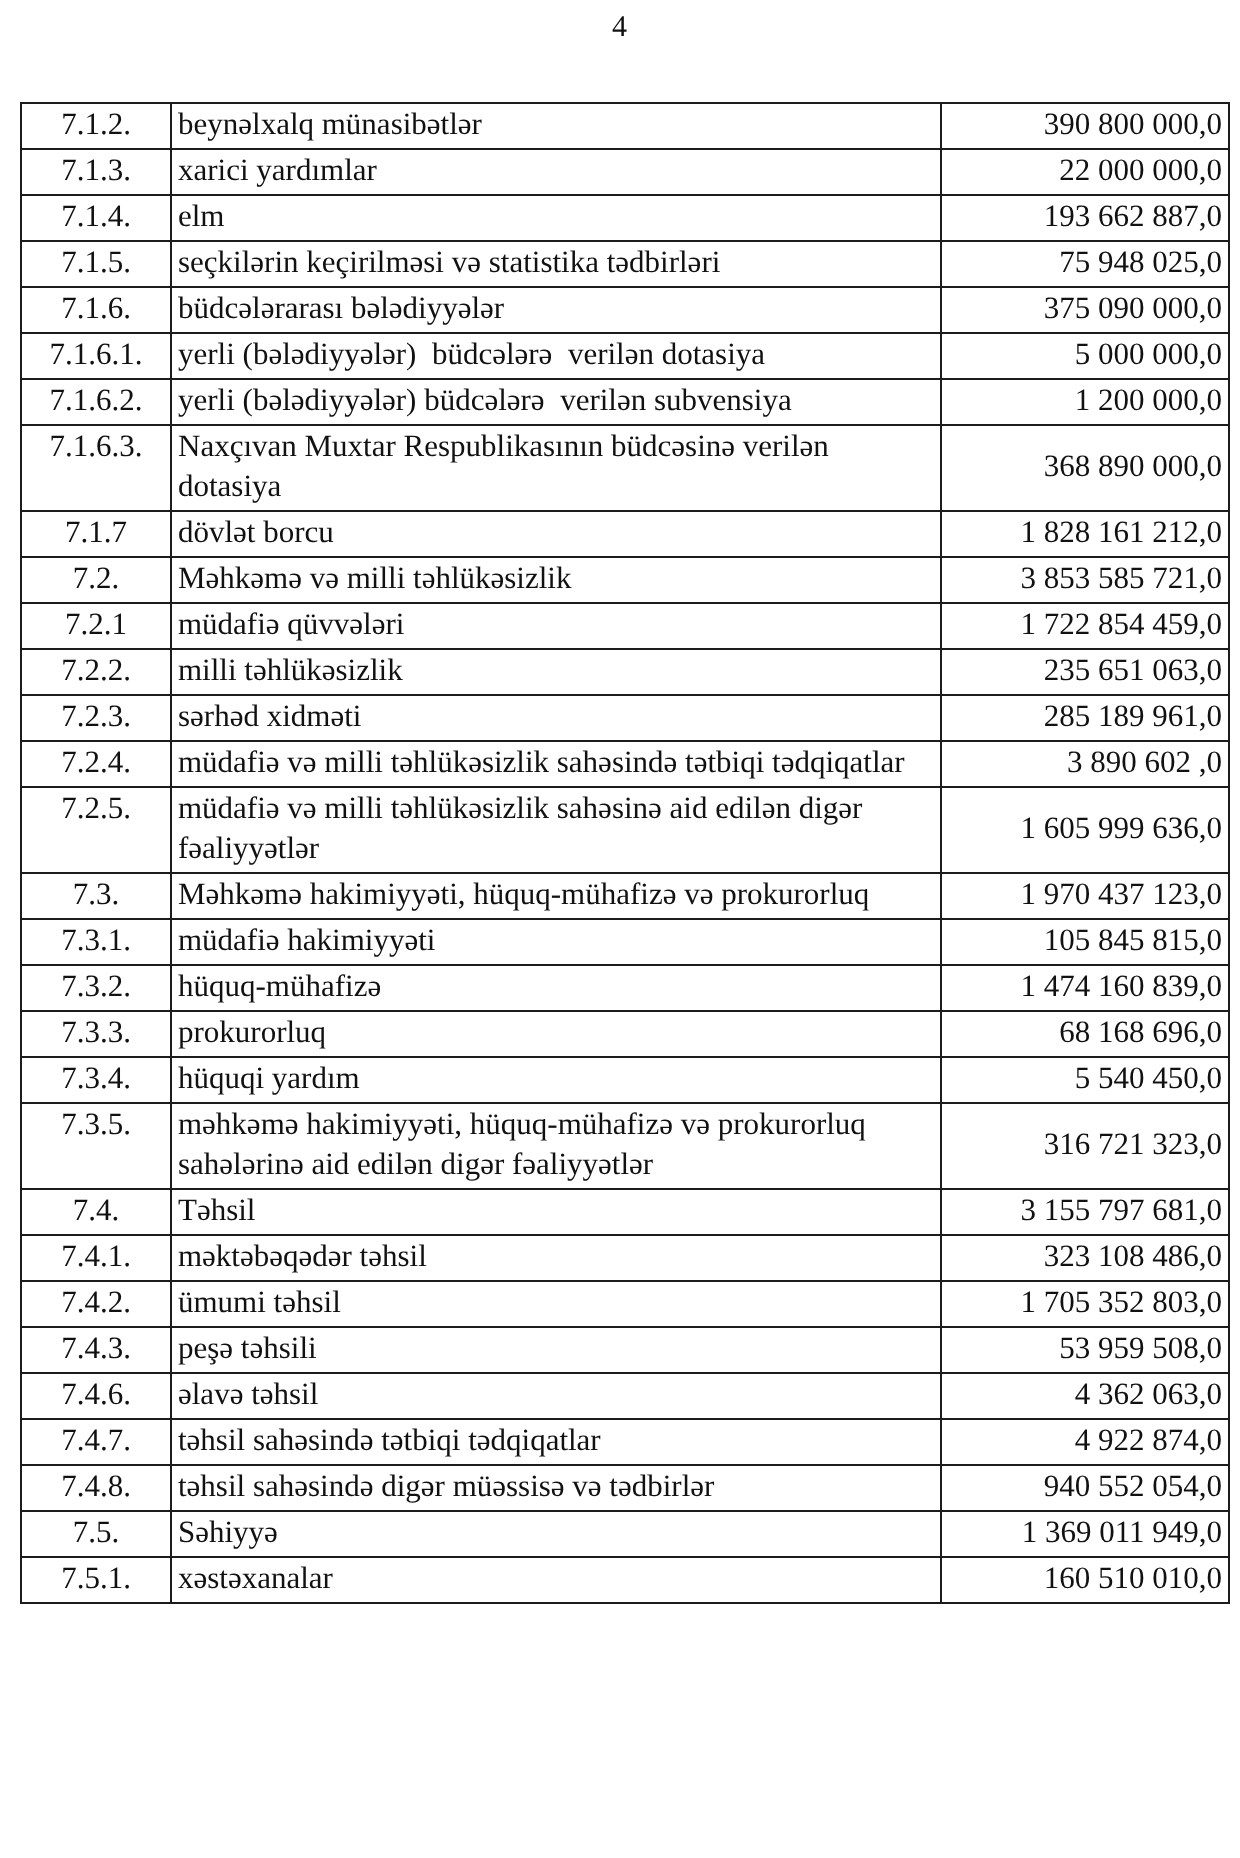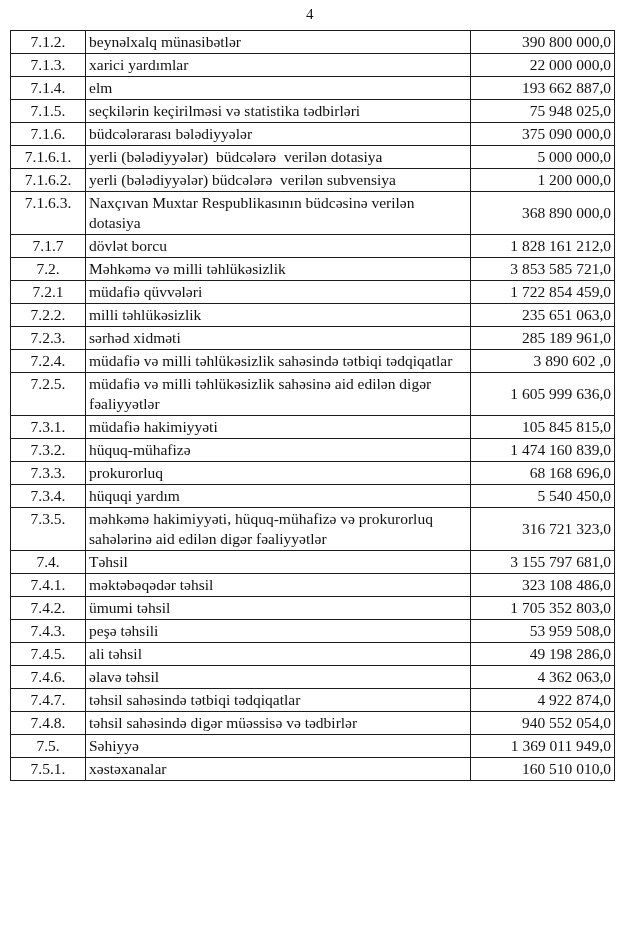--- a/index.html
+++ b/index.html
@@ -17,21 +17,21 @@
   }
   .page-number {
     position: absolute;
     top: 6px; left: 0; right: 0;
     text-align: center;
     font-size: 15px;
     letter-spacing: 0.5px;
   }
   table.budget {
     position: absolute;
-    top: 30px; left: 10px;
+    top: 51px; left: 10px;
     width: 604px;
     border-collapse: collapse;
     table-layout: fixed;
   }
   table.budget td {
     border: 1.4px solid #1c1c1c;
     font-size: 15.5px;
     line-height: 20px;
     padding: 1px 3px;
   }
@@ -137,20 +137,25 @@
           <td class="code">7.2.4.</td>
           <td class="desc">müdafiə və milli təhlükəsizlik sahəsində tətbiqi tədqiqatlar</td>
           <td class="amount">3 890 602 ,0</td>
         </tr>
         <tr>
           <td class="code">7.2.5.</td>
           <td class="desc">müdafiə və milli təhlükəsizlik sahəsinə aid edilən digər fəaliyyətlər</td>
           <td class="amount">1 605 999 636,0</td>
         </tr>
         <tr>
+          <td class="code">7.3.</td>
+          <td class="desc">Məhkəmə hakimiyyəti, hüquq-mühafizə və prokurorluq</td>
+          <td class="amount">1 970 437 123,0</td>
+        </tr>
+        <tr>
           <td class="code">7.3.1.</td>
           <td class="desc">müdafiə hakimiyyəti</td>
           <td class="amount">105 845 815,0</td>
         </tr>
         <tr>
           <td class="code">7.3.2.</td>
           <td class="desc">hüquq-mühafizə</td>
           <td class="amount">1 474 160 839,0</td>
         </tr>
         <tr>
@@ -180,25 +185,20 @@
         </tr>
         <tr>
           <td class="code">7.4.2.</td>
           <td class="desc">ümumi təhsil</td>
           <td class="amount">1 705 352 803,0</td>
         </tr>
         <tr>
           <td class="code">7.4.3.</td>
           <td class="desc">peşə təhsili</td>
           <td class="amount">53 959 508,0</td>
-        </tr>
-        <tr>
-          <td class="code">7.4.5.</td>
-          <td class="desc">ali təhsil</td>
-          <td class="amount">49 198 286,0</td>
         </tr>
         <tr>
           <td class="code">7.4.6.</td>
           <td class="desc">əlavə təhsil</td>
           <td class="amount">4 362 063,0</td>
         </tr>
         <tr>
           <td class="code">7.4.7.</td>
           <td class="desc">təhsil sahəsində tətbiqi tədqiqatlar</td>
           <td class="amount">4 922 874,0</td>

